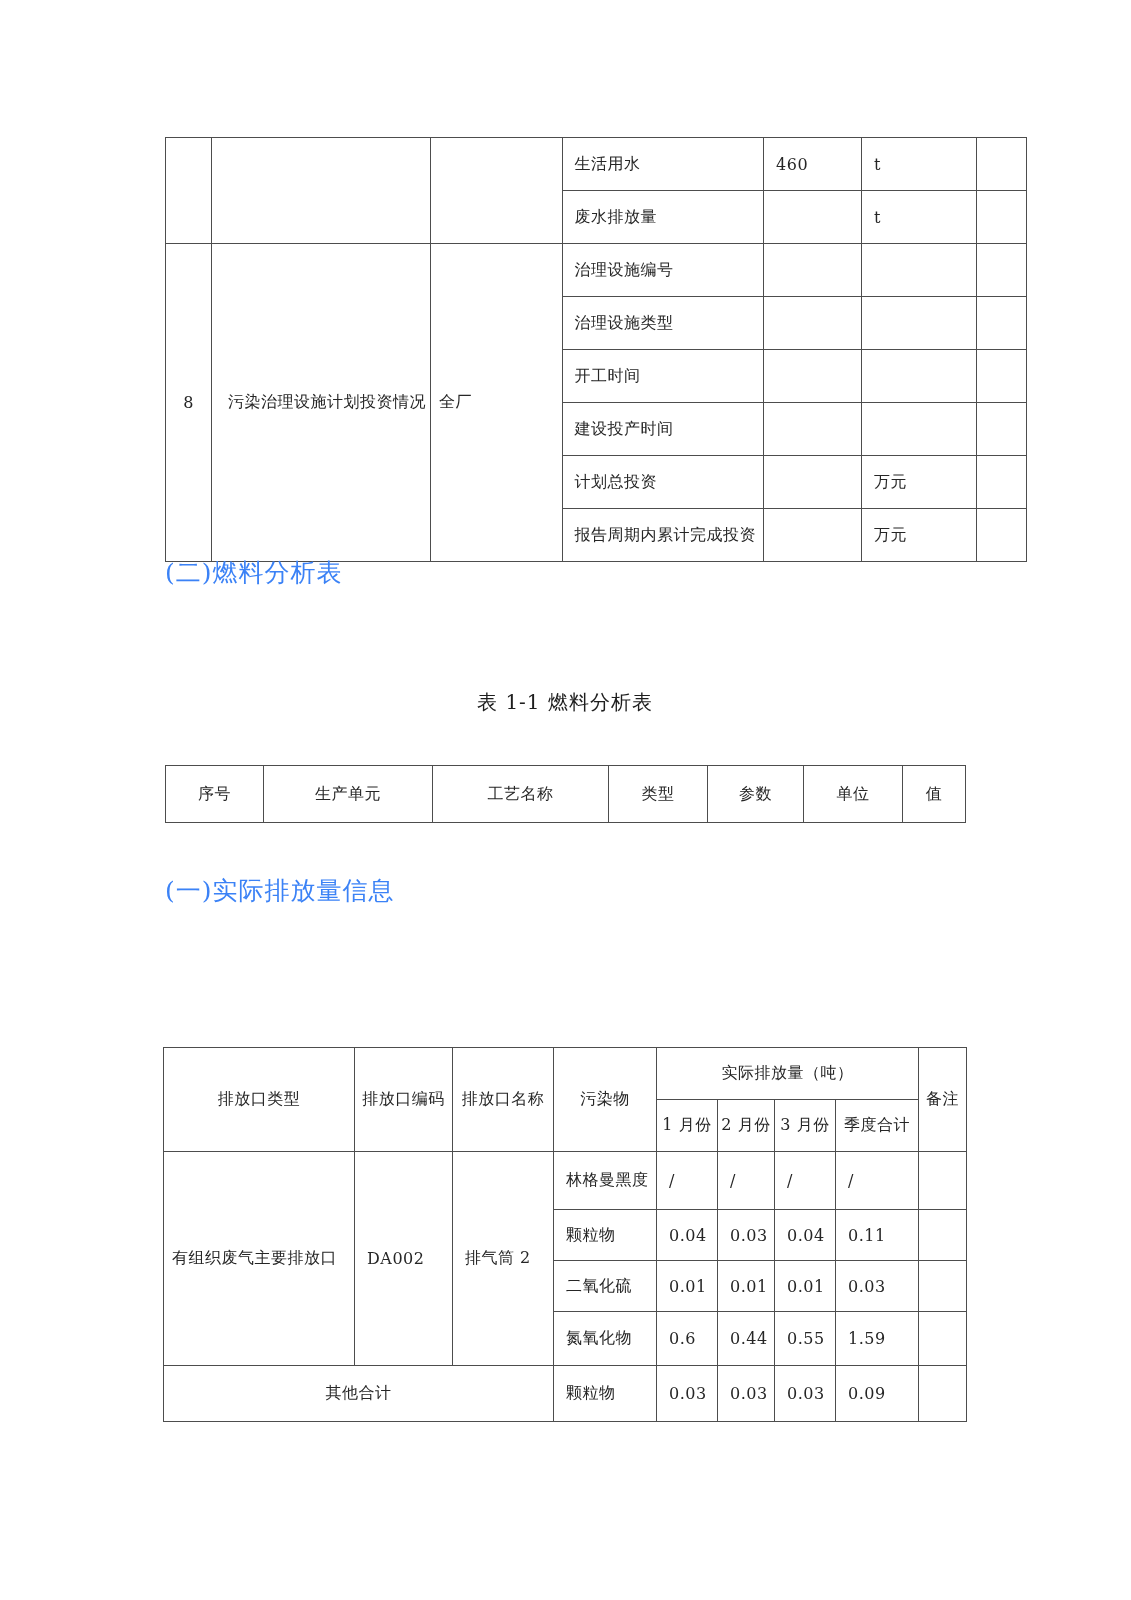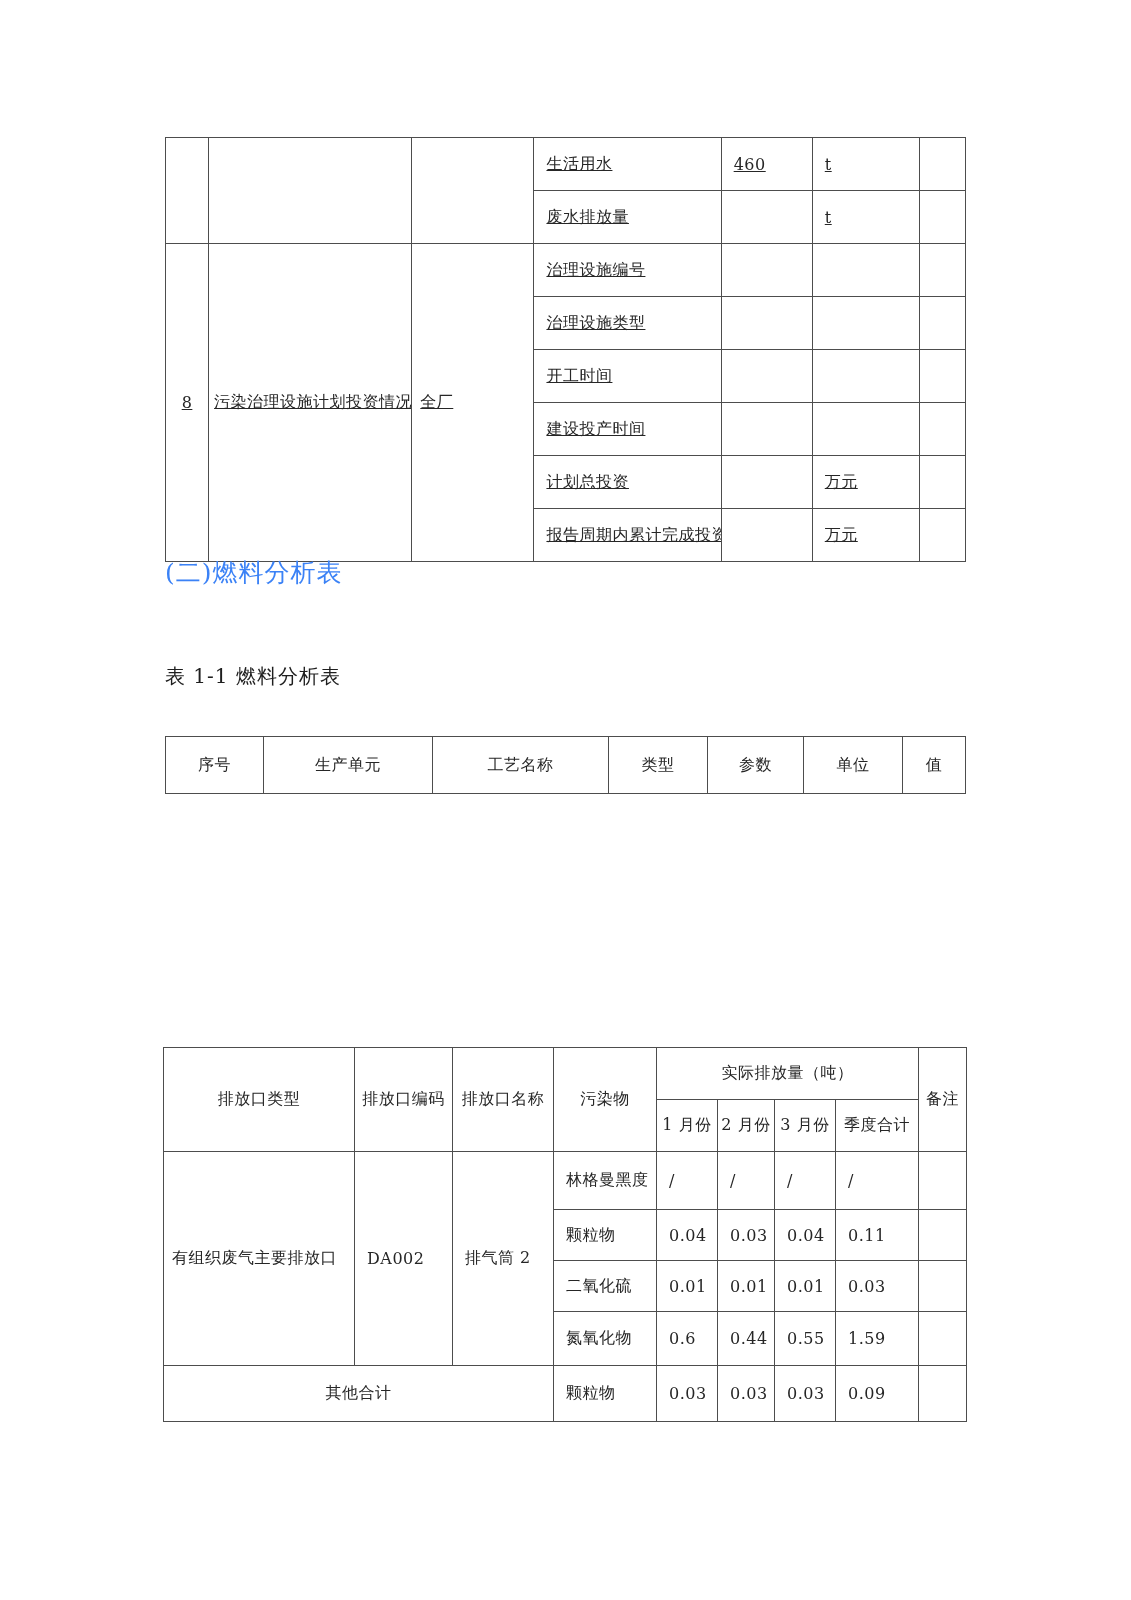--- a/index.html
+++ b/index.html
@@ -11,25 +11,25 @@
     color:#262626;
   }
   table{ border-collapse:collapse; table-layout:fixed; position:absolute; }
   td,th{
     border:1px solid #4d4d4d; font-weight:normal; font-size:16px;
     vertical-align:middle; text-align:left; padding:2px 4px 2px 12px;
     letter-spacing:0.5px; overflow:hidden; white-space:nowrap;
   }
   .center{ text-align:center; padding:2px 2px; }
   
-  #table-top{ left:165px; top:137px; width:801px;text-decoration:underline; }
+  #table-top{ left:165px; top:137px; width:862px; }
   #table-top td{ height:53px; }
   #table-top td.sec-name{ padding-left:5px;text-align:right; }
   
-  #table-1{ left:165px; top:736px; width:800px; }
+  #table-1{ left:165px; top:765px; width:800px; }
   #table-1 td{ height:57px; }
   
   #table-2{ left:163px; top:1047px; width:803px; }
   #table-2 td.hdr{ height:52px; }
   .h-row1 td{ height:58px; }
   .h-row2 td{ height:51px; }
   .h-row3 td{ height:51px; }
   .h-row4 td{ height:54px; }
   .h-row5 td{ height:56px; }
   
@@ -37,22 +37,22 @@
     position:absolute; left:165px; font-size:25px; font-weight:500;
     letter-spacing:1px; color:#3b82f6;
   }
   #heading-fuel{ top:556px; }
   #heading-actual-sub{ top:874px; }
   #heading-main{
     position:absolute; left:165px; top:801px; font-size:34px; font-weight:700;
     letter-spacing:1.5px; color:#111111;
   }
   .table-title{
-    position:absolute; left:165px; width:800px; text-align:left;
-    font-size:20px; letter-spacing:1px; color:#1e1e1e;
+    position:absolute; left:165px; width:800px; text-align:center;
+    font-size:20px; letter-spacing:1px; color:#1e1e1e;margin-top:26px;
   }
   #title-t1{ top:663px; }
   #title-t2{ top:991px; }
 </style>
 </head>
 <body>
 
 <div class="page">
 
   <table id="table-top">
@@ -143,20 +143,21 @@
       <td class="center">生产单元</td>
       <td class="center">工艺名称</td>
       <td class="center">类型</td>
       <td class="center">参数</td>
       <td class="center">单位</td>
       <td class="center">值</td>
     </tr>
   </tbody>
     </table>
 
+  <div id="heading-actual-sub" class="heading-sub">(一)实际排放量信息</div>
 
 
   <table id="table-2">
     <colgroup>
       <col style="width:191px">
         <col style="width:98px">
         <col style="width:101px">
       <col style="width:103px">
         <col style="width:61px">
         <col style="width:57px">

